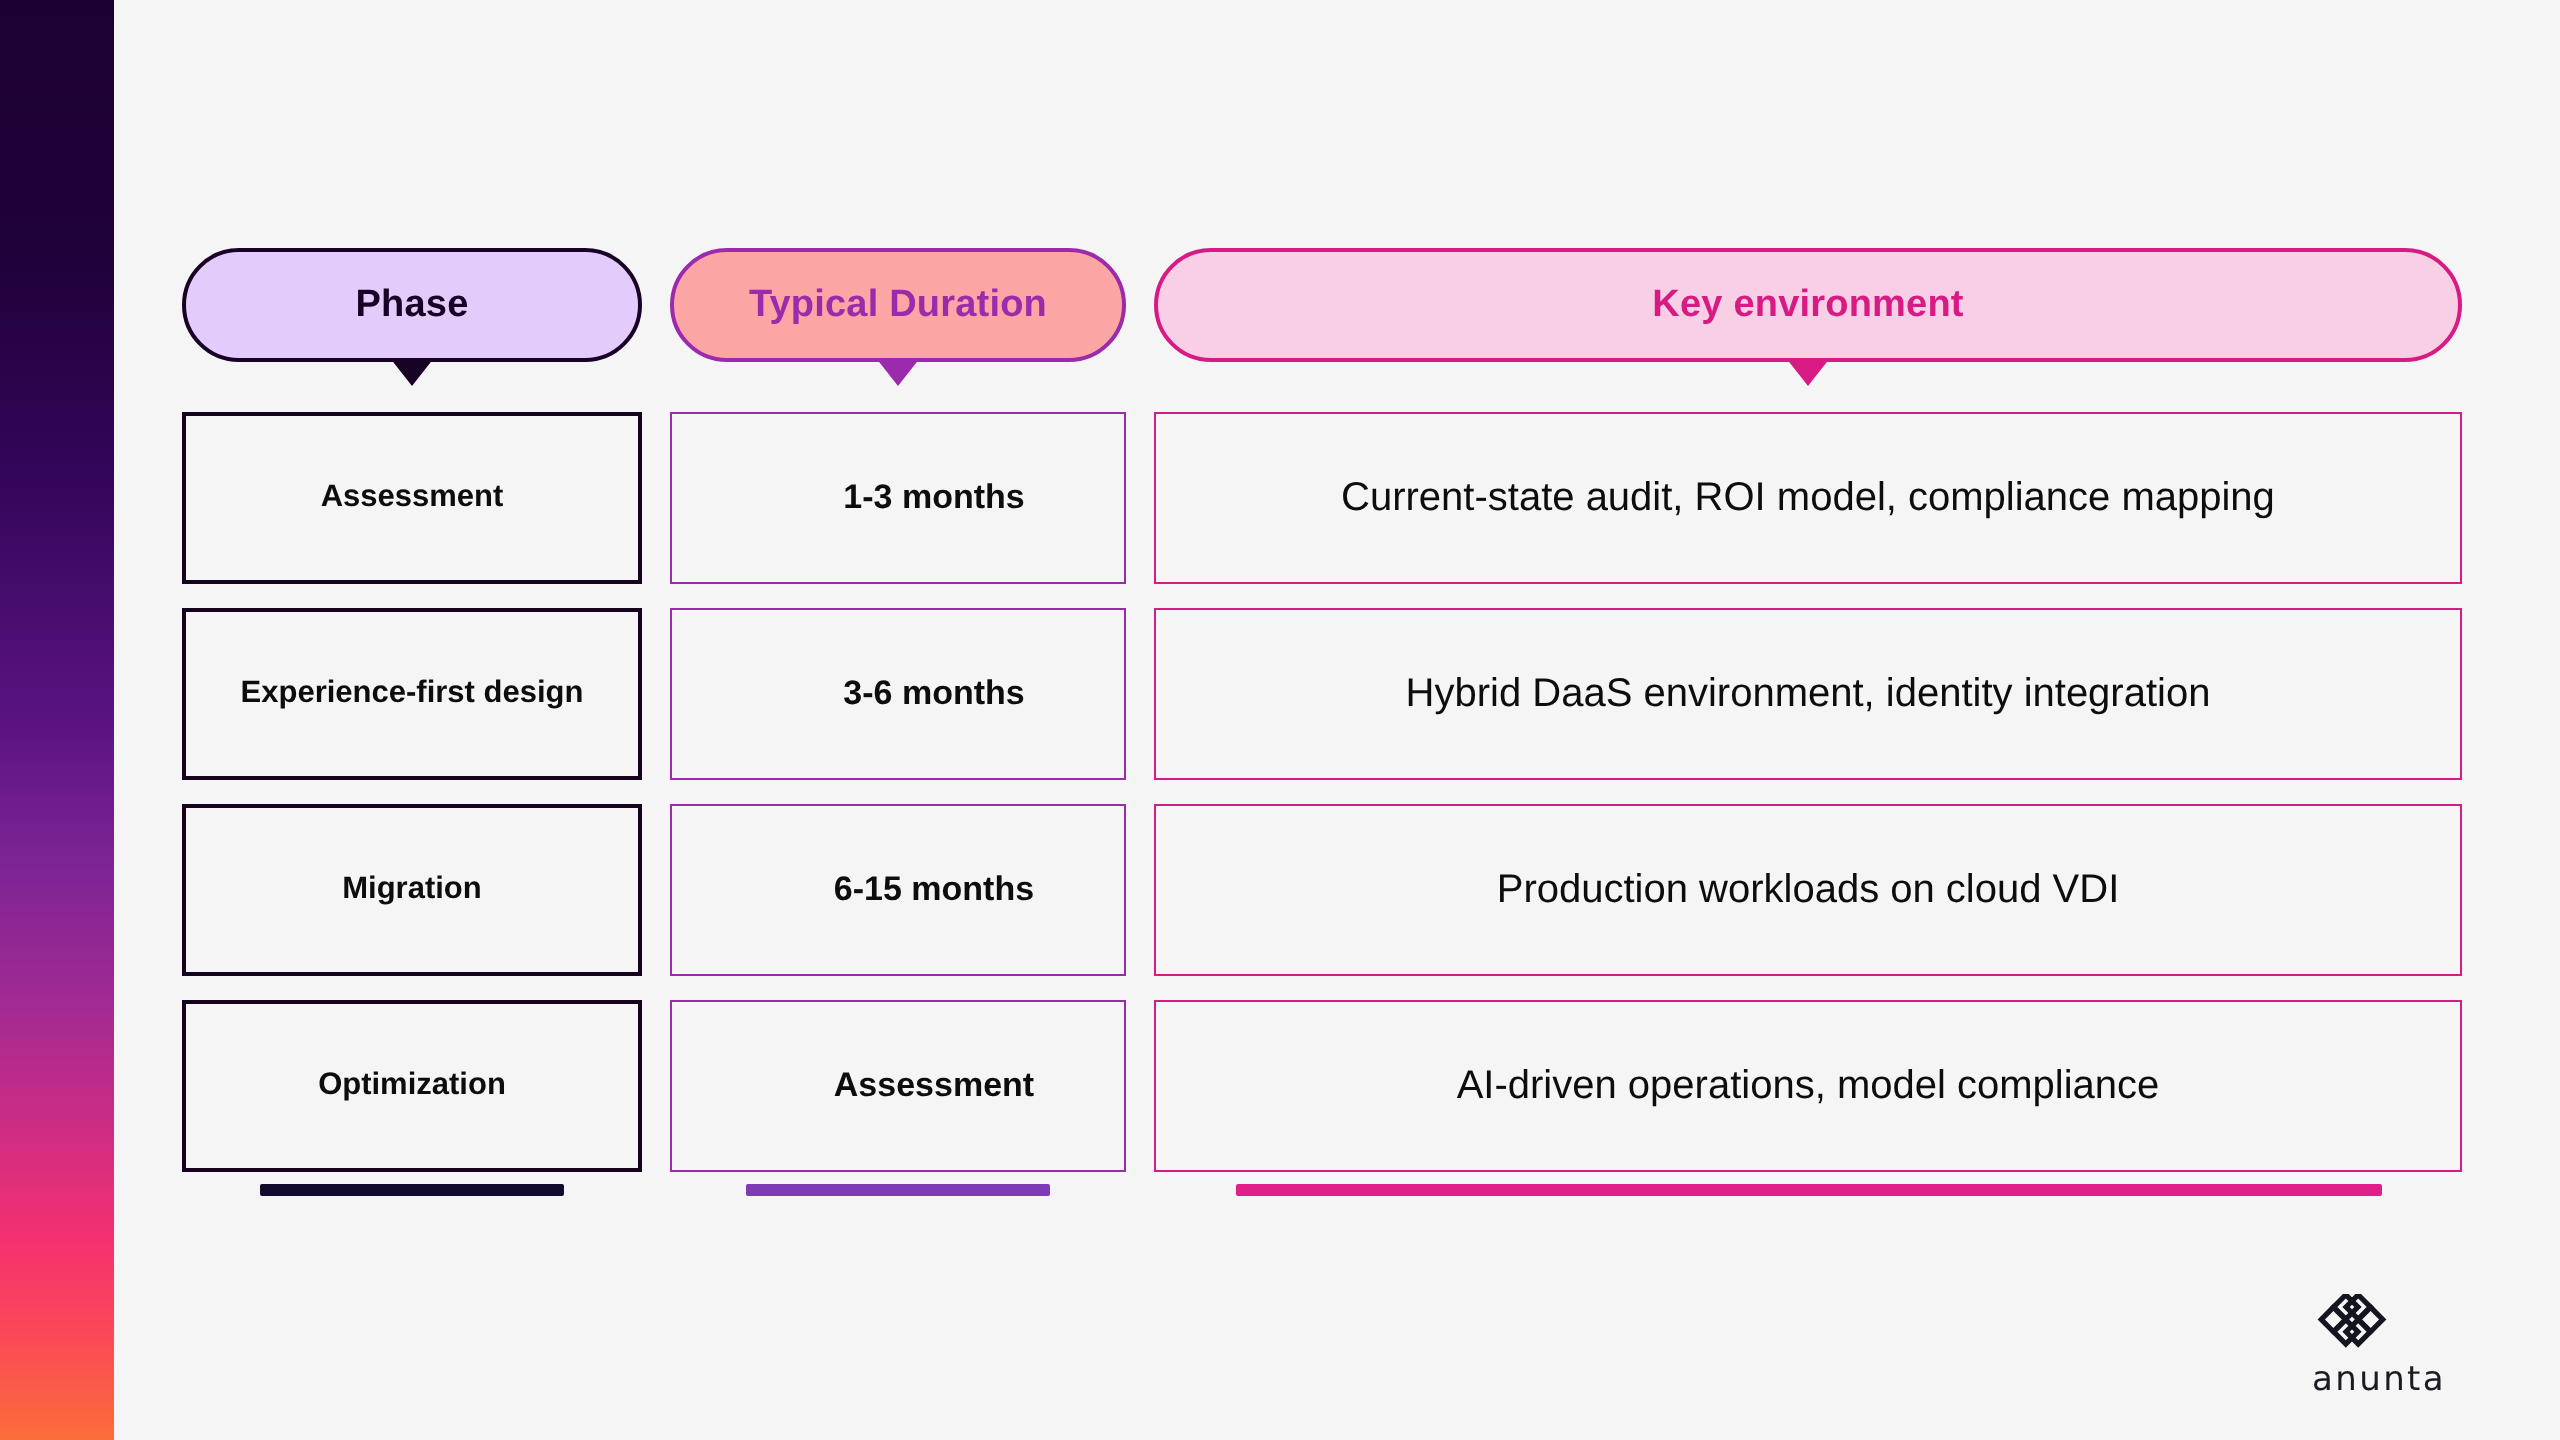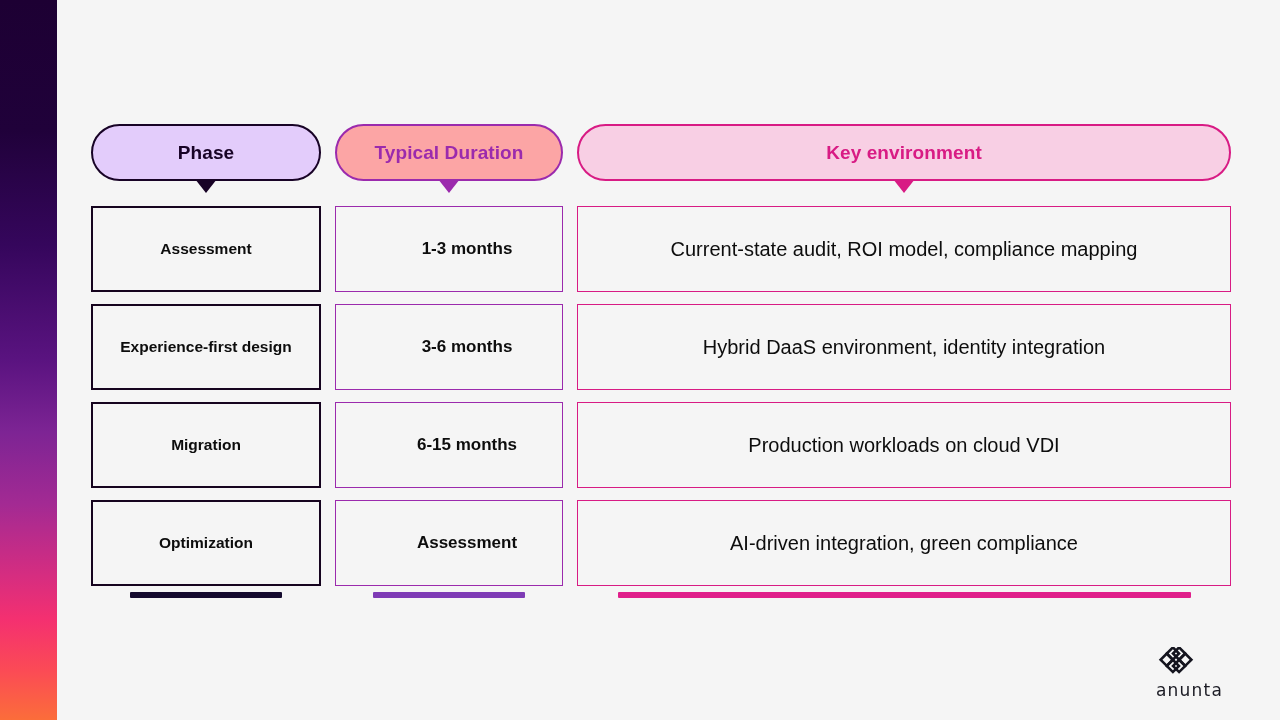--- a/index.html
+++ b/index.html
@@ -212,21 +212,21 @@
 
     <div class="data-row">
       <div class="cell cell-phase col-phase">Migration</div>
       <div class="cell cell-duration col-duration">6-15 months</div>
       <div class="cell cell-deliverables col-deliver">Production workloads on cloud VDI</div>
     </div>
 
     <div class="data-row">
       <div class="cell cell-phase col-phase">Optimization</div>
       <div class="cell cell-duration col-duration">Assessment</div>
-      <div class="cell cell-deliverables col-deliver">AI-driven integration, green compliance</div>
+      <div class="cell cell-deliverables col-deliver">AI-driven operations, model compliance</div>
     </div>
   </div>
 
   <div id="accent-bars">
     <div class="accent-wrap col-phase">
       <div class="accent-bar accent-phase"></div>
     </div>
     <div class="accent-wrap col-duration">
       <div class="accent-bar accent-duration"></div>
     </div>

